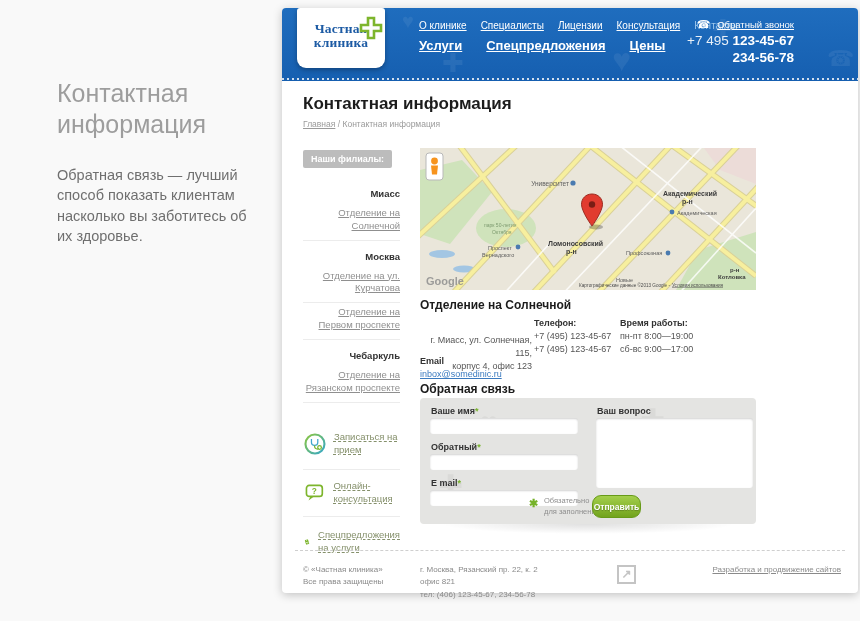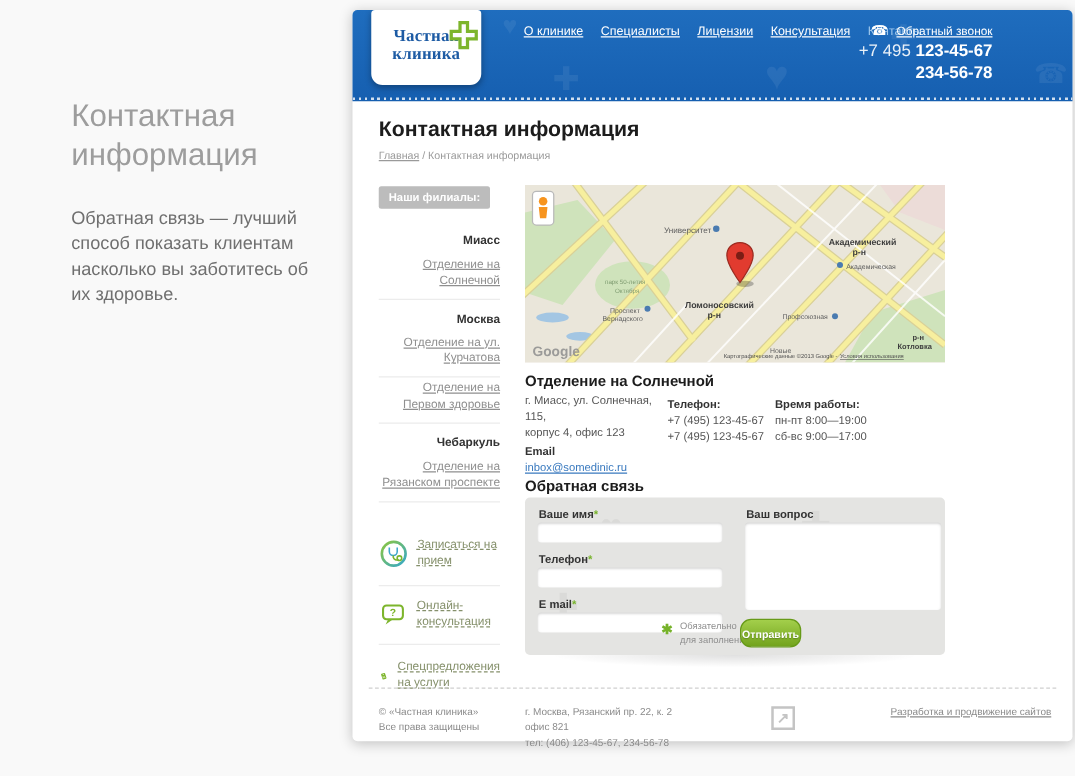--- a/index.html
+++ b/index.html
@@ -55,21 +55,21 @@
   .q-row { display:flex; align-items:center; padding:8px 0; border-top:1px solid #ececec; }
   .q-row:first-child { border-top:none; }
   .q-row a { font-size:9.5px; color:#85906b; line-height:1.3; margin-left:7px;
              border-bottom:0; text-decoration:underline; text-decoration-style:dashed; }
 
   
   .mapbox { position:absolute; left:138px; top:140px; width:336px; height:142px; overflow:hidden; background:#eae6da; }
   .branch-title { position:absolute; left:138px; top:290px; font-size:12px; font-weight:bold; color:#1c1c1c; }
   .b-col { position:absolute; font-size:9px; color:#555; line-height:1.45; }
   .b-col .blab { font-weight:bold; color:#333; }
-  .b-addr { left:138px; top:306px; width:112px; }
+  .b-addr { left:138px; top:326px; width:112px;text-align:right; }
   .b-phone { left:252px; top:309px; width:86px; }
   .b-hours { left:338px; top:309px; width:100px; }
   .b-email { left:138px; top:347px; }
   .b-email a { color:#3a7abf; text-decoration:underline; }
 
   
   .fb-title { position:absolute; left:138px; top:374px; font-size:12px; font-weight:bold; color:#1c1c1c; }
   .fb { position:absolute; left:138px; top:390px; width:336px; height:126px; background:#e4e4e2;
         border-radius:4px; overflow:hidden; }
   .fb .wmg { position:absolute; color:rgba(0,0,0,.045); font-size:30px; pointer-events:none; }
@@ -116,20 +116,23 @@
       <div class="lt">Частная</div>
       <div class="lt">клиника</div>
       <svg class="cross" width="24" height="24" viewBox="0 0 24 24">
         <path d="M9 2 h6 v7 h7 v6 h-7 v7 h-6 v-7 H2 V9 h7 z" fill="#fdfdfd" stroke="#7db52c" stroke-width="2.6"></path>
       </svg>
     </div>
 
     <nav class="topnav">
       <a>О клинике</a><a>Специалисты</a><a>Лицензии</a><a>Консультация</a><a class="active">Контакты</a>
     </nav>
+    <nav class="mainnav">
+      <a>Услуги</a><a>Спецпредложения</a><a>Цены</a>
+    </nav>
 
     <div class="callback">
       <span class="ph-ic">☎</span>
       <a>Обратный звонок</a>
     </div>
     <div class="phones">
       <div><span class="pfx">+7 495</span>
         <b>123-45-67</b></div>
       <div><b>234-56-78</b></div>
     </div>
@@ -142,21 +145,21 @@
     <span>Контактная информация</span>
   </div>
 
   <div class="sb">
     <span class="sb-badge">Наши филиалы:</span>
     <div class="sb-groups">
       <div class="sb-city">Миасс</div>
       <a class="sb-link">Отделение на Солнечной</a>
       <div class="sb-city">Москва</div>
       <a class="sb-link">Отделение на ул. Курчатова</a>
-      <a class="sb-link">Отделение на Первом здоровье</a>
+      <a class="sb-link">Отделение на Первом проспекте</a>
       <div class="sb-city">Чебаркуль</div>
       <a class="sb-link">Отделение на Рязанском проспекте</a>
     </div>
 
     <div class="quick">
       <div class="q-row">
         <svg width="34" height="34" viewBox="0 0 34 34">
           <defs>
               <linearGradient id="g1" x1="0" y1="0" x2="1" y2="1">
             <stop offset="0" stop-color="#8cc63f"></stop>
@@ -290,21 +293,21 @@
     <span class="wmg" style="left:220px; top:4px;">✚</span>
     <span class="wmg" style="left:300px; top:62px;">♥</span>
     <span class="wmg" style="left:18px; top:70px;">✚</span>
 
     <div class="f-label" style="left:11px; top:8px;">
       <span>Ваше имя</span><span class="req">*</span>
     </div>
     <input class="f-input" style="top: 20px;">
 
     <div class="f-label" style="left:11px; top:44px;">
-      <span>Телефон</span><span class="req">*</span>
+      <span>Обратный</span><span class="req">*</span>
     </div>
     <input class="f-input" style="top: 56px;">
 
     <div class="f-label" style="left:11px; top:80px;">
       <span>E mail</span><span class="req">*</span>
     </div>
     <input class="f-input" style="top: 92px;">
 
     <div class="f-label" style="left:177px; top:8px;">
       <span>Ваш вопрос</span>

